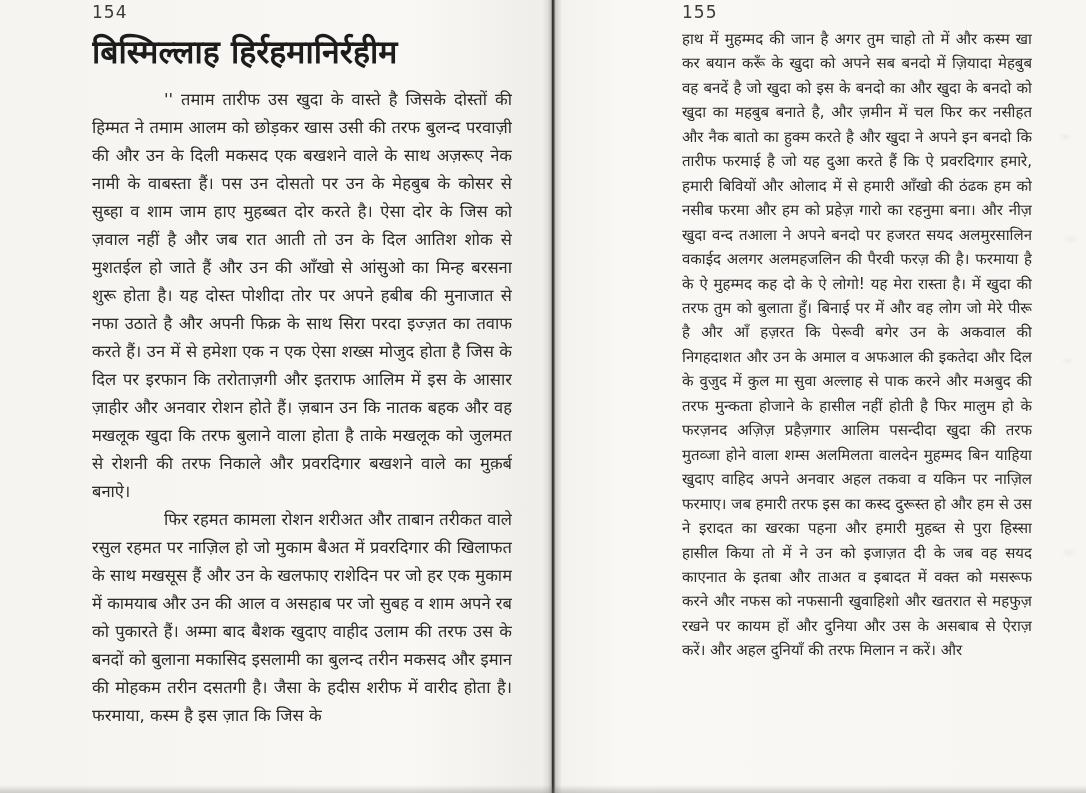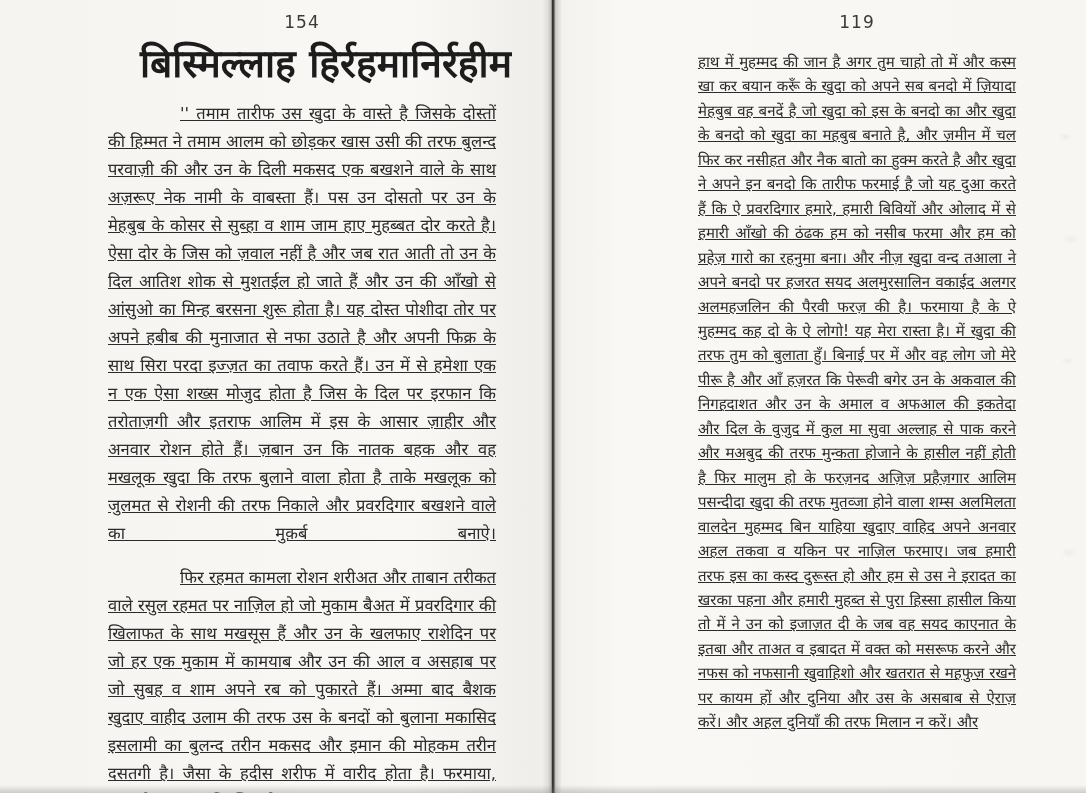--- a/index.html
+++ b/index.html
@@ -64,45 +64,43 @@
   }
   .page {
     position: absolute;
     top: 0;
     overflow: hidden;
   }
   .page-left  { left: 92px;  width: 420px; height: 793px; }
   .page-right { left: 682px; width: 350px; height: 793px; }
 
   .page-number {
-    text-align: center;
     font-size: 17px;
     letter-spacing: 1px;
     color: #3a3a3a;
-    margin: 10px;
+    margin: 0;
     padding-top: 2px;
     height: 22px;
   }
   .heading {
-    font-size: 39px;
+    font-size: 32px;
     font-weight: bold;
-    text-align: right;
+    text-align: left;
     color: #1c1c1c;
     margin: 8px 0 14px 0;
     line-height: 40px;
   }
   .body-text { margin: 0; }
   .page-right .body-text { margin-top: 3px; }
 
   .body-para {
-    margin: 16px;
+    margin: 0;
     text-align: justify;
     -moz-text-align-last: justify;
     text-align-last: justify;
-    text-decoration: underline;
   }
   .body-para:last-child { text-align-last: auto; }
   .page-left .body-para {
     font-size: 16.5px;
     line-height: 28px;
   }
   .page-left .body-para.indented { text-indent: 72px; }
   .page-right .body-para {
     font-size: 15px;
     line-height: 24.45px;
@@ -116,21 +114,21 @@
   <div class="page page-left">
     <div class="page-number">154</div>
     <div class="heading">बिस्मिल्लाह हिर्रहमानिर्रहीम</div>
     <div class="body-text">
         <p class="body-para indented">'' तमाम तारीफ उस खुदा के वास्ते है जिसके दोस्तों की हिम्मत ने तमाम आलम को छोड़कर खास उसी की तरफ बुलन्द परवाज़ी की और उन के दिली मकसद एक बखशने वाले के साथ अज़रूए नेक नामी के वाबस्ता हैं। पस उन दोसतो पर उन के मेहबुब के कोसर से सुब्हा व शाम जाम हाए मुहब्बत दोर करते है। ऐसा दोर के जिस को ज़वाल नहीं है और जब रात आती तो उन के दिल आतिश शोक से मुशतईल हो जाते हैं और उन की आँखो से आंसुओ का मिन्ह बरसना शुरू होता है। यह दोस्त पोशीदा तोर पर अपने हबीब की मुनाजात से नफा उठाते है और अपनी फिक्र के साथ सिरा परदा इज्ज़त का तवाफ करते हैं। उन में से हमेशा एक न एक ऐसा शख्स मोजुद होता है जिस के दिल पर इरफान कि तरोताज़गी और इतराफ आलिम में इस के आसार ज़ाहीर और अनवार रोशन होते हैं। ज़बान उन कि नातक बहक और वह मखलूक खुदा कि तरफ बुलाने वाला होता है ताके मखलूक को जुलमत से रोशनी की तरफ निकाले और प्रवरदिगार बखशने वाले का मुक़र्ब बनाऐ।</p>
         <p class="body-para indented">फिर रहमत कामला रोशन शरीअत और ताबान तरीकत वाले रसुल रहमत पर नाज़िल हो जो मुकाम बैअत में प्रवरदिगार की खिलाफत के साथ मखसूस हैं और उन के खलफाए राशेदिन पर जो हर एक मुकाम में कामयाब और उन की आल व असहाब पर जो सुबह व शाम अपने रब को पुकारते हैं। अम्मा बाद बैशक खुदाए वाहीद उलाम की तरफ उस के बनदों को बुलाना मकासिद इसलामी का बुलन्द तरीन मकसद और इमान की मोहकम तरीन दसतगी है। जैसा के हदीस शरीफ में वारीद होता है। फरमाया, कस्म है इस ज़ात कि जिस के</p>
       </div>
   </div>
 
   <div class="page page-right">
-    <div class="page-number">119</div>
+    <div class="page-number">155</div>
     <div class="body-text">
         <p class="body-para">हाथ में मुहम्मद की जान है अगर तुम चाहो तो में और कस्म खा कर बयान करूँ के खुदा को अपने सब बनदो में ज़ियादा मेहबुब वह बनदें है जो खुदा को इस के बनदो का और खुदा के बनदो को खुदा का महबुब बनाते है, और ज़मीन में चल फिर कर नसीहत और नैक बातो का हुक्म करते है और खुदा ने अपने इन बनदो कि तारीफ फरमाई है जो यह दुआ करते हैं कि ऐ प्रवरदिगार हमारे, हमारी बिवियों और ओलाद में से हमारी आँखो की ठंढक हम को नसीब फरमा और हम को प्रहेज़ गारो का रहनुमा बना। और नीज़ खुदा वन्द तआला ने अपने बनदो पर हजरत सयद अलमुरसालिन वकाईद अलगर अलमहजलिन की पैरवी फरज़ की है। फरमाया है के ऐ मुहम्मद कह दो के ऐ लोगो! यह मेरा रास्ता है। में खुदा की तरफ तुम को बुलाता हुँ। बिनाई पर में और वह लोग जो मेरे पीरू है और आँ हज़रत कि पेरूवी बगेर उन के अकवाल की निगहदाशत और उन के अमाल व अफआल की इकतेदा और दिल के वुजुद में कुल मा सुवा अल्लाह से पाक करने और मअबुद की तरफ मुन्कता होजाने के हासील नहीं होती है फिर मालुम हो के फरज़नद अज़िज़ प्रहैज़गार आलिम पसन्दीदा खुदा की तरफ मुतव्जा होने वाला शम्स अलमिलता वालदेन मुहम्मद बिन याहिया खुदाए वाहिद अपने अनवार अहल तकवा व यकिन पर नाज़िल फरमाए। जब हमारी तरफ इस का कस्द दुरूस्त हो और हम से उस ने इरादत का खरका पहना और हमारी मुहब्त से पुरा हिस्सा हासील किया तो में ने उन को इजाज़त दी के जब वह सयद काएनात के इतबा और ताअत व इबादत में वक्त को मसरूफ करने और नफस को नफसानी खुवाहिशो और खतरात से महफुज़ रखने पर कायम हों और दुनिया और उस के असबाब से ऐराज़ करें। और अहल दुनियाँ की तरफ मिलान न करें। और</p>
       </div>
   </div>
 
   <div class="gutter"></div>
   <div class="right-ghost"></div>
   <div class="bottom-edge"></div>
 
 </div>

